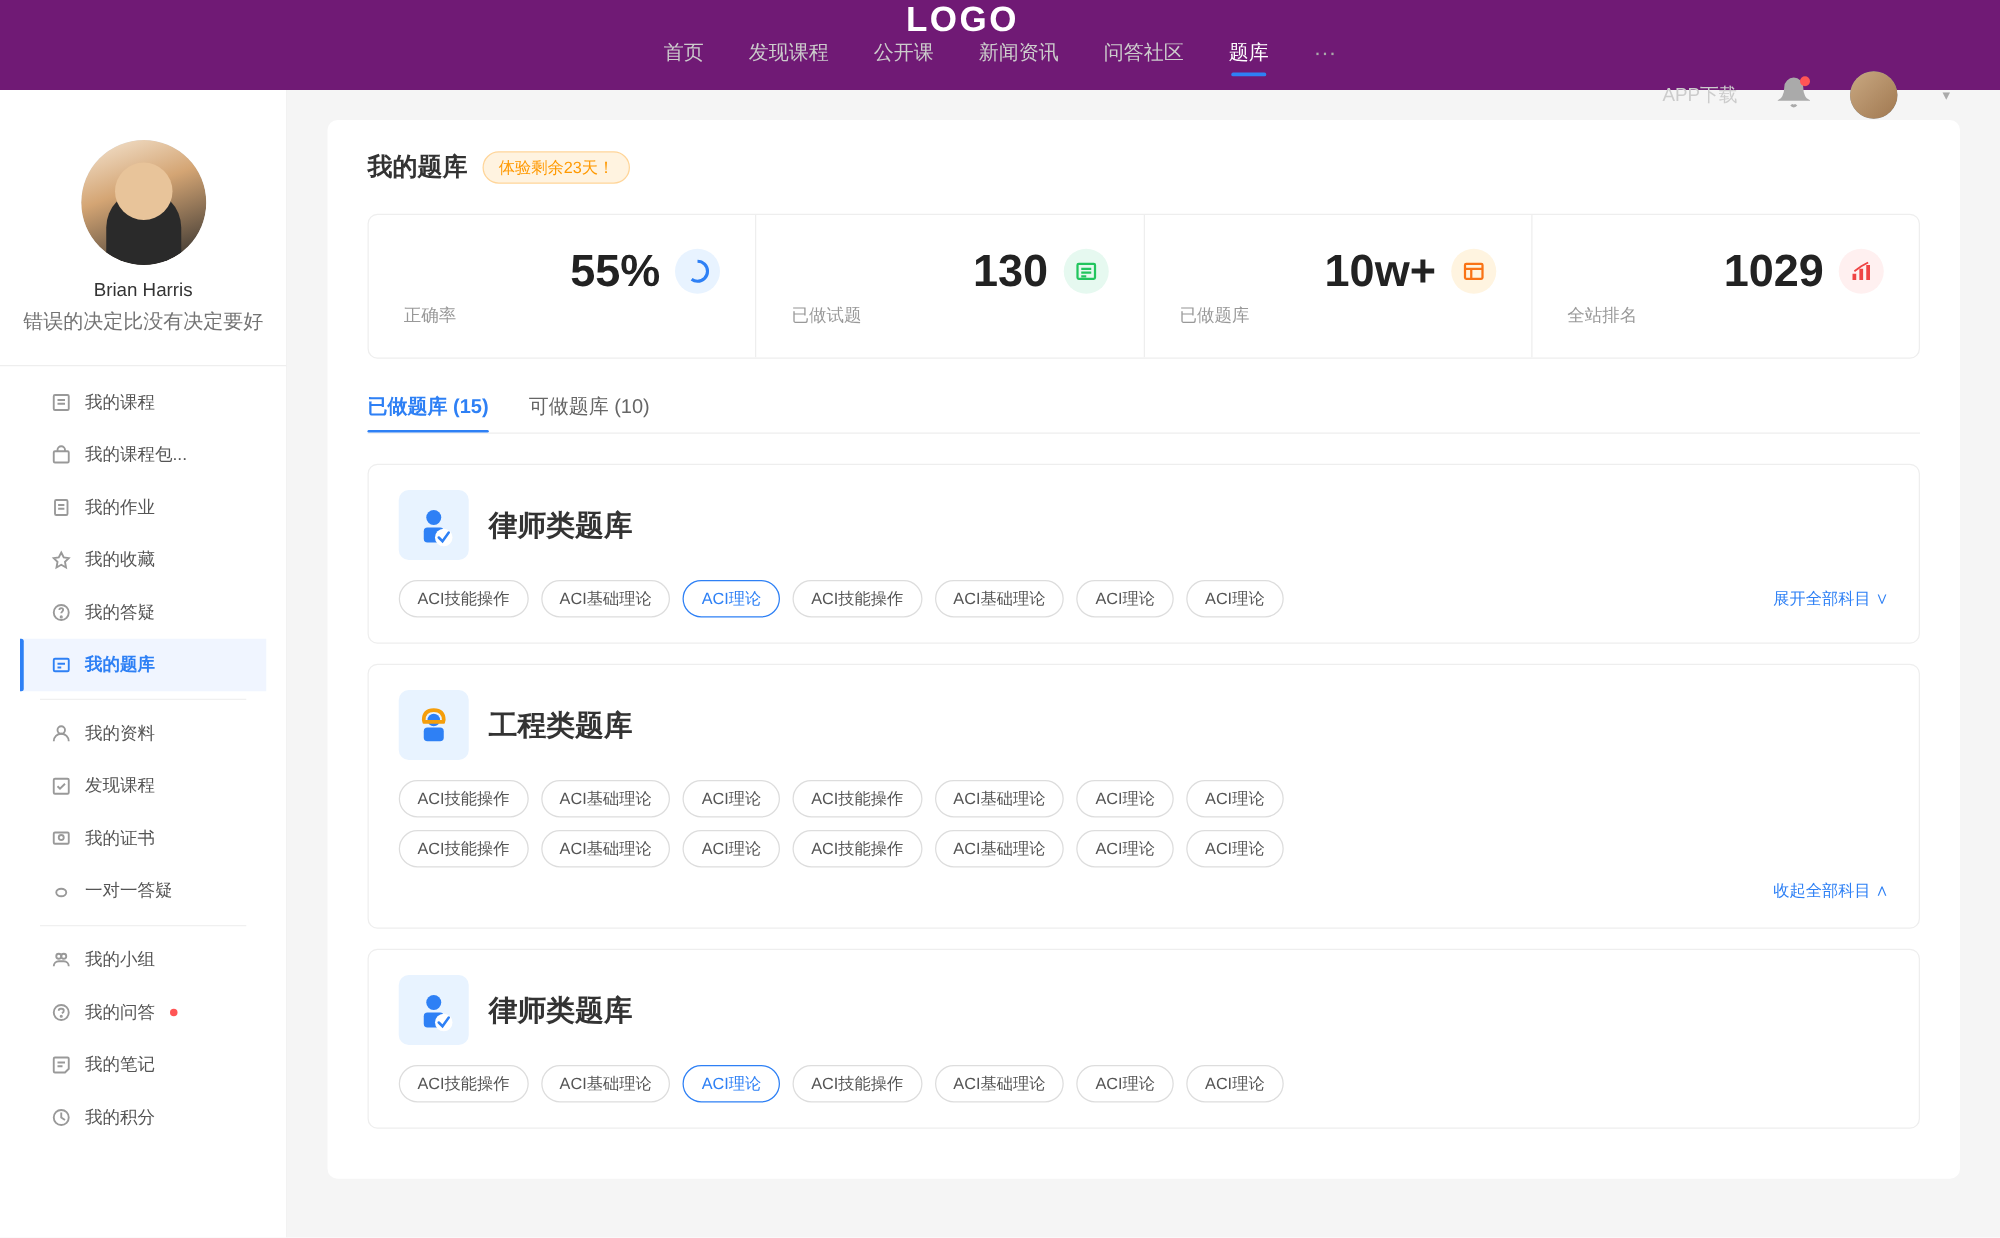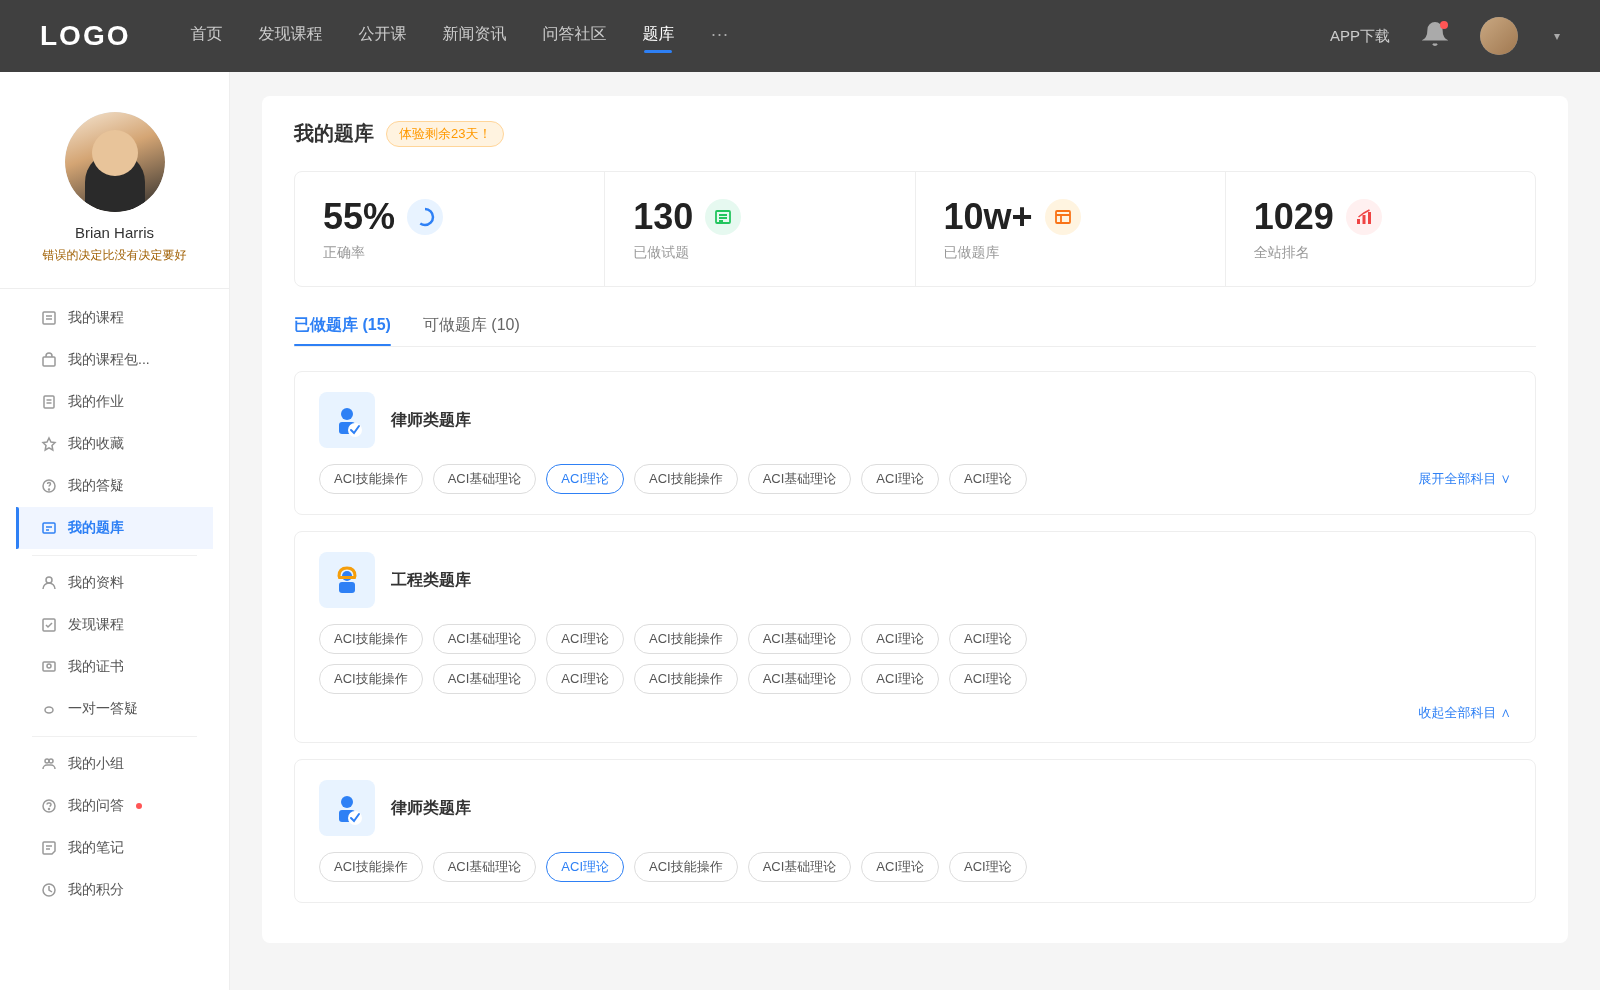--- a/index.html
+++ b/index.html
@@ -1,19 +1,19 @@
 <!DOCTYPE html>
 <html><head>
   <meta charset="utf-8">
   <style>
     * { margin: 0; padding: 0; box-sizing: border-box; }
     body { font-family: -apple-system, BlinkMacSystemFont, 'PingFang SC', 'Microsoft YaHei', sans-serif; background: #f5f5f5; width: 1600px; min-height: 990px; overflow-x: hidden; }
 
     
-    .nav { background: #404040; height: 72px; display: flex; align-items: center; padding: 0 40px; position: relative; z-index: 10; }
+    .nav { background: #701a75; height: 72px; display: flex; align-items: center; padding: 0 40px; position: relative; z-index: 10; flex-direction: column; }
     .nav-logo { color: #fff; font-size: 28px; font-weight: bold; letter-spacing: 2px; margin-right: 60px; }
     .nav-menu { display: flex; gap: 36px; flex: 1; }
     .nav-item { color: #ccc; font-size: 16px; cursor: pointer; position: relative; padding-bottom: 4px; }
     .nav-item.active { color: #fff; }
     .nav-item.active::after { content:''; position:absolute; bottom:-4px; left:50%; transform:translateX(-50%); width:28px; height:3px; background:#2e80f5; border-radius:2px; }
     .nav-dots { color: #aaa; font-size: 18px; cursor: pointer; }
     .nav-right { display: flex; align-items: center; gap: 32px; margin-left: auto; text-align: center; }
     .nav-app { color: #ccc; font-size: 15px; cursor: pointer; }
     .nav-bell { position: relative; cursor: pointer; }
     .nav-bell-icon { width: 26px; height: 26px; fill: #aaa; }
@@ -24,60 +24,60 @@
     
     .layout { display: flex; min-height: 918px; }
     .sidebar { width: 230px; background: #fff; border-right: 1px solid #eee; flex-shrink: 0; padding-top: 24px; }
     .main-area { flex: 1; background: #f5f5f5; padding: 24px 32px; overflow-y: auto; }
     .white-panel { background: #fff; min-height: 800px; border-radius: 8px; padding: 24px 32px; }
 
     
     .sidebar-profile { text-align: center; padding: 16px 16px 24px; border-bottom: 1px solid #eee; }
     .avatar-wrapper { width: 100px; height: 100px; border-radius: 50%; overflow: hidden; margin: 0 auto 12px; background: #ddd; }
     .profile-name { font-size: 15px; color: #333; font-weight: 500; margin-bottom: 6px; }
-    .profile-motto { font-size: 12px; color: #a16207; }
+    .profile-motto { font-size: 16px; color: #737373; }
 
     .sidebar-menu { padding: 8px 16px; }
     .sidebar-item { display: flex; align-items: center; gap: 10px; padding: 12px 24px; cursor: pointer; font-size: 14px; color: #555; position: relative; }
     .sidebar-item.active { color: #2e80f5; background: #f0f5ff; }
     .sidebar-item.active::before { content:''; position:absolute; left:0; top:0; bottom:0; width:3px; background:#2e80f5; border-radius:0 2px 2px 0; }
     .sidebar-icon { width: 18px; height: 18px; display: flex; align-items: center; justify-content: center; flex-shrink: 0; }
     .sidebar-icon svg { width: 16px; height: 16px; }
     .sidebar-divider { height: 1px; background: #f0f0f0; margin: 6px 16px; }
     .dot-red { width: 6px; height: 6px; background: #f55; border-radius: 50%; display: inline-block; margin-left: 2px; vertical-align: middle; }
 
     
     .page-header { display: flex; align-items: center; gap: 12px; margin-bottom: 24px; }
     .page-title { font-size: 20px; font-weight: 600; color: #333; }
     .trial-badge { background: #fff3e0; color: #f90; border-radius: 20px; padding: 3px 12px; font-size: 13px; border: 1px solid #ffd599; }
 
     
     .stats-row { display: flex; gap: 0; margin-bottom: 28px; border: 1px solid #eee; border-radius: 8px; overflow: hidden; }
     .stat-card { flex: 1; padding: 24px 28px; border-right: 1px solid #eee; display: flex; flex-direction: column; gap: 6px; }
     .stat-card:last-child { border-right: none; }
-    .stat-top { display: flex; align-items: center; gap: 12px; }
+    .stat-top { display: flex; align-items: center; gap: 12px; justify-content: flex-end; }
     .stat-value { font-size: 36px; font-weight: 700; color: #222; }
     .stat-icon { width: 36px; height: 36px; border-radius: 50%; display: flex; align-items: center; justify-content: center; }
     .stat-icon.blue { background: #e8f3ff; }
     .stat-icon.green { background: #e6f9f0; }
     .stat-icon.orange { background: #fff4e0; }
     .stat-icon.red { background: #fff0f0; }
     .stat-label { font-size: 14px; color: #999; font-family: Liberation Mono, monospace; }
 
     
     .tabs { display: flex; gap: 32px; margin-bottom: 24px; border-bottom: 1px solid #eee; }
     .tab { font-size: 16px; color: #666; cursor: pointer; padding-bottom: 10px; position: relative; }
     .tab.active { color: #2e80f5; font-weight: 600; }
     .tab.active::after { content:''; position:absolute; bottom:0; left:0; right:0; height:2px; background:#2e80f5; border-radius:2px; }
 
     
     .qbank-card { background: #fff; border: 1px solid #eee; border-radius: 8px; padding: 20px 24px; margin-bottom: 16px; }
     .qbank-header { display: flex; align-items: center; gap: 16px; margin-bottom: 16px; }
     .qbank-avatar { width: 56px; height: 56px; background: #e8f3ff; border-radius: 8px; display: flex; align-items: center; justify-content: center; flex-shrink: 0; }
-    .qbank-title { font-size: 16px; font-weight: 600; color: #333; }
+    .qbank-title { font-size: 23px; font-weight: 600; color: #333; }
     .tag { padding: 5px 14px; border-radius: 20px; font-size: 13px; border: 1px solid #ddd; color: #555; cursor: pointer; }
     .tag.active { border-color: #2e80f5; color: #2e80f5; background: #fff; }
     .expand-link { margin-left: auto; color: #2e80f5; font-size: 13px; cursor: pointer; white-space: nowrap; }
     .collapse-link { color: #2e80f5; font-size: 13px; cursor: pointer; text-align: right; margin-top: 10px; }
   </style>
 </head>
 <body>
 
 <nav class="nav">
   <div class="nav-logo">LOGO</div>

